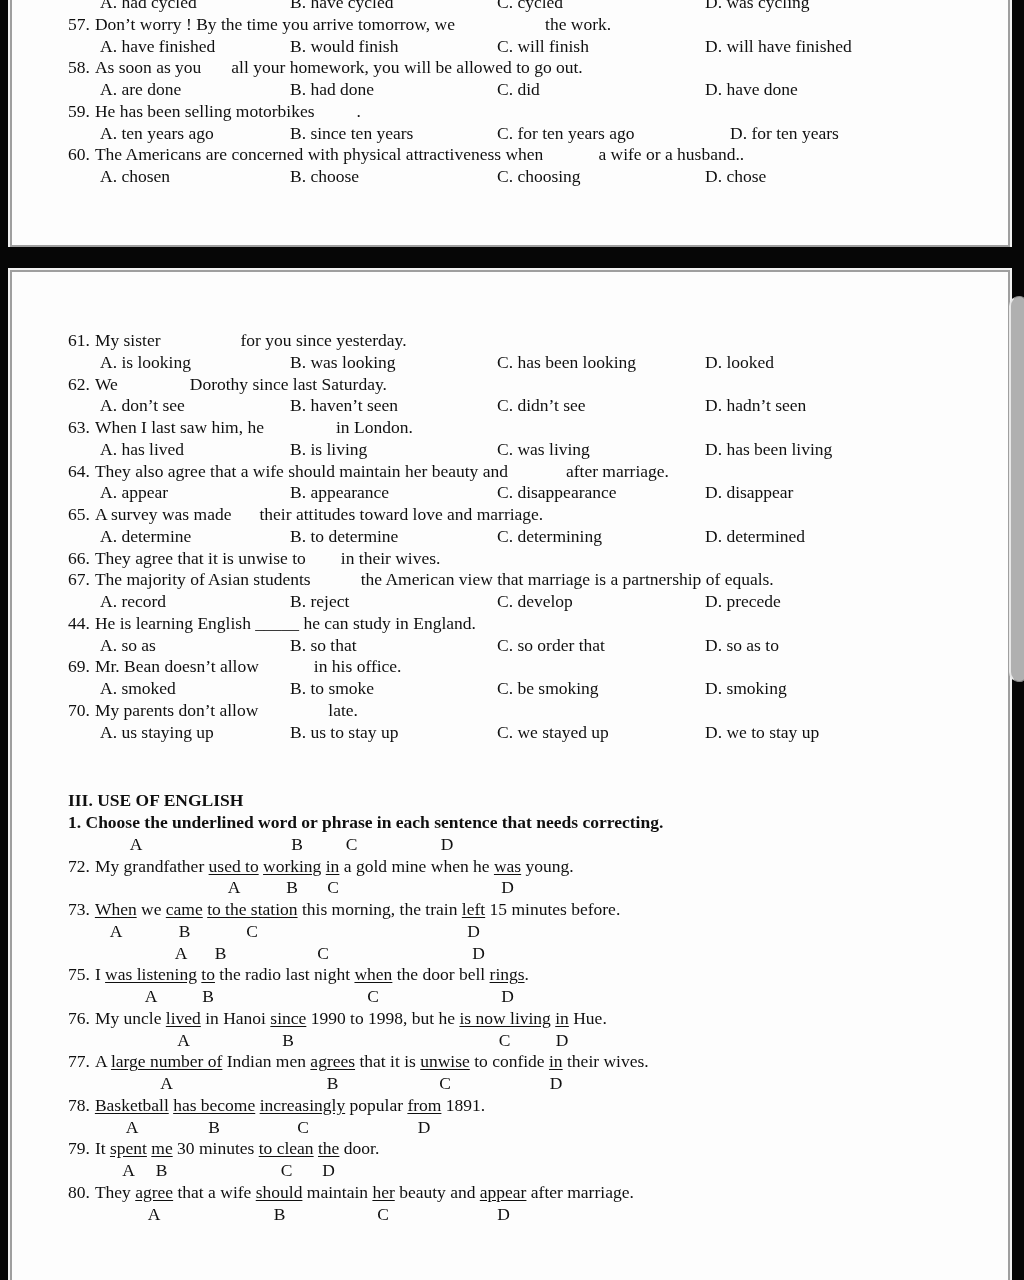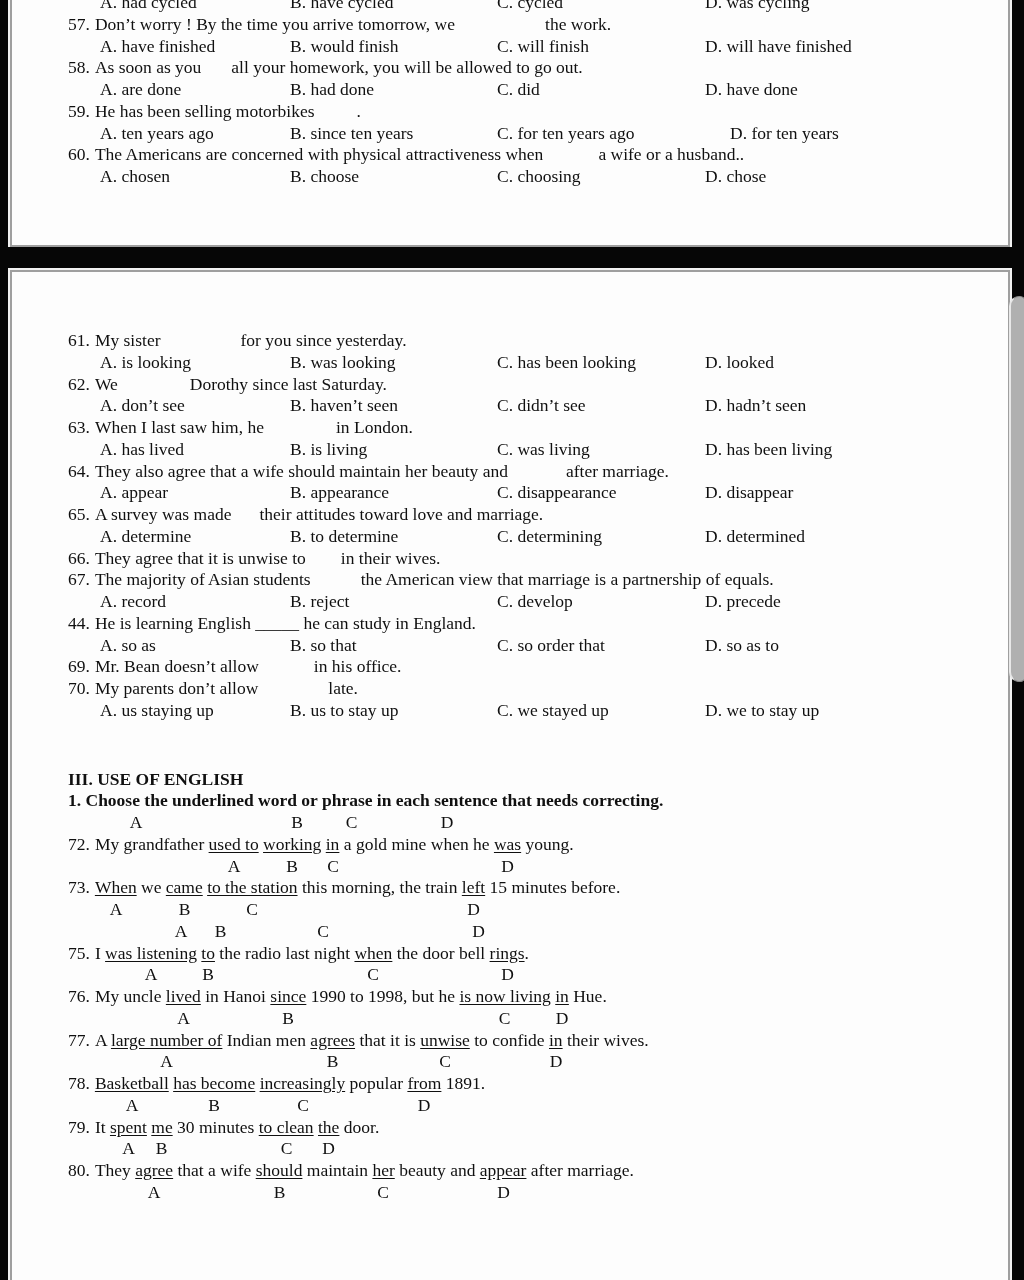--- a/index.html
+++ b/index.html
@@ -141,20 +141,26 @@
           <span class="opt" style="left: 637px;">D. precede</span>
         </div>
         <div class="row"><span class="qnum">44.</span><span>He is learning English _____ he can study in England.</span></div>
         <div class="row">
           <span class="opt" style="left: 32px;">A. so as</span>
           <span class="opt" style="left: 222px;">B. so that</span>
           <span class="opt" style="left: 429px;">C. so order that</span>
           <span class="opt" style="left: 637px;">D. so as to</span>
         </div>
         <div class="row"><span class="qnum">69.</span><span>Mr. Bean doesn’t allow</span><span class="gap" style="width: 55px;"></span><span>in his office.</span></div>
+        <div class="row">
+          <span class="opt" style="left: 32px;">A. smoked</span>
+          <span class="opt" style="left: 222px;">B. to smoke</span>
+          <span class="opt" style="left: 429px;">C. be smoking</span>
+          <span class="opt" style="left: 637px;">D. smoking</span>
+        </div>
         <div class="row"><span class="qnum">70.</span><span>My parents don’t allow</span><span class="gap" style="width: 70px;"></span><span>late.</span></div>
         <div class="row">
           <span class="opt" style="left: 32px;">A. us staying up</span>
           <span class="opt" style="left: 222px;">B. us to stay up</span>
           <span class="opt" style="left: 429px;">C. we stayed up</span>
           <span class="opt" style="left: 637px;">D. we to stay up</span>
         </div>
       </div>
     <div class="spacer"></div>
     <div class="row bold">III. USE OF ENGLISH</div>

